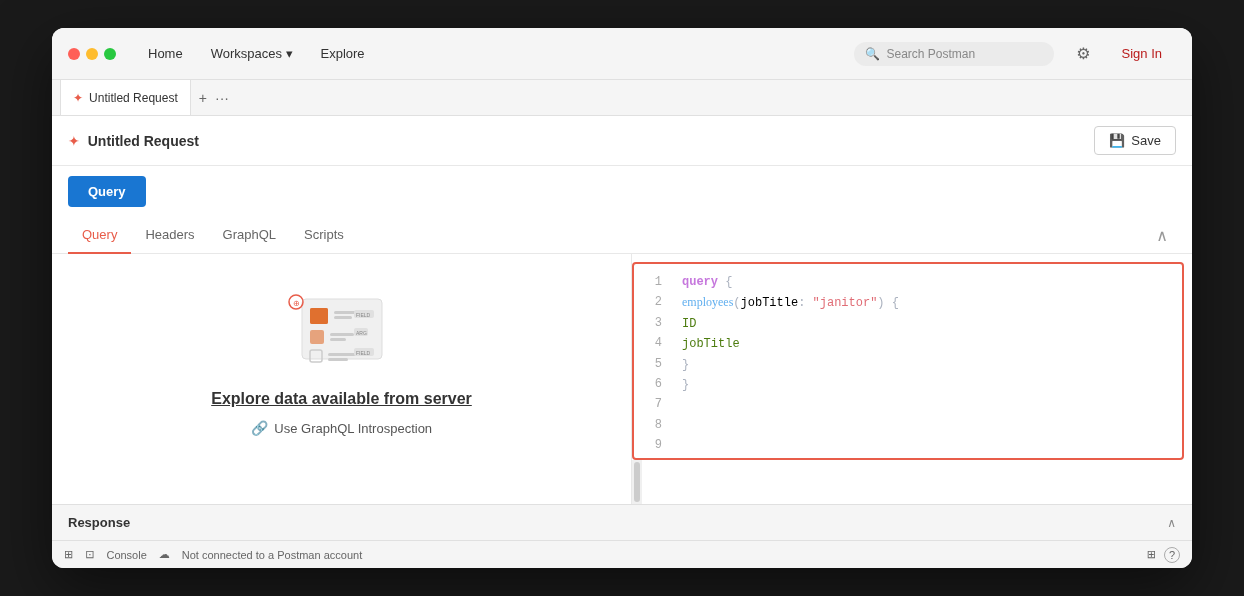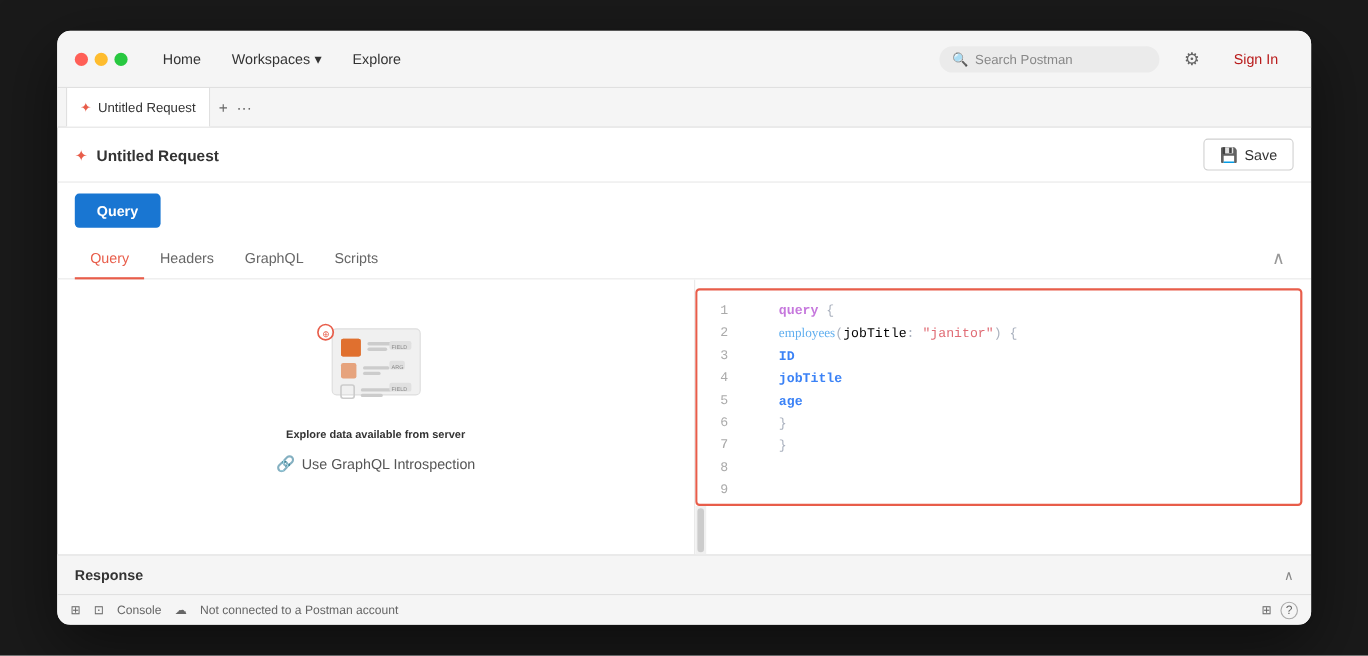--- a/index.html
+++ b/index.html
@@ -253,24 +253,25 @@
       justify-content: flex-start;
       padding: 30px 20px;
       border-right: 1px solid #e8e8e8;
     }
     .graphql-illustration {
       width: 120px;
       height: 90px;
       margin-bottom: 16px;
     }
     .explore-title {
-      font-size: 10px;
+      font-size: 16px;
       font-weight: 600;
       color: #333;
       margin-bottom: 12px;
+      text-decoration: underline;
     }
     .introspection-btn {
       display: flex;
       align-items: center;
       gap: 6px;
       font-size: 13px;
       color: #555;
       cursor: pointer;
     }
     
@@ -303,25 +304,25 @@
       padding: 0 12px;
       color: #aaa;
       text-align: right;
       user-select: none;
       min-width: 40px;
     }
     .code-content {
       flex: 1;
       padding: 0 8px;
     }
-    .code-line { display: block; margin-left: 26px; }
+    .code-line { display: block; }
     .kw { color: #c678dd; font-weight: bold; }
     .fn { color: #61afef; font-family: Liberation Serif, serif; }
     .str { color: #e06c75; }
-    .field { color: #3b82f6; font-weight: bold; }
+    .field { color: #4d7c0f; }
     .punct { color: #abb2bf; }
     .scrollbar-area {
       width: 10px;
       background: #f0f0f0;
       display: flex;
       align-items: flex-start;
     }
     .scrollbar-thumb {
       width: 6px;
       height: 40px;
@@ -489,21 +490,20 @@
               <div>6</div>
               <div>7</div>
               <div>8</div>
               <div>9</div>
             </div>
             <div class="code-content">
               <span class="code-line"><span class="kw">query</span> <span class="punct">{</span></span>
               <span class="code-line">    <span class="fn">employees</span><span class="punct">(</span>jobTitle<span class="punct">:</span> <span class="str">"janitor"</span><span class="punct">) {</span></span>
               <span class="code-line">        <span class="field">ID</span></span>
               <span class="code-line">        <span class="field">jobTitle</span></span>
-              <span class="code-line">        <span class="field">age</span></span>
               <span class="code-line">    <span class="punct">}</span></span>
               <span class="code-line"><span class="punct">}</span></span>
             </div>
           </div>
 
         </div>
         <div class="scrollbar-area">
           <div class="scrollbar-thumb"></div>
         </div>
       </div>

